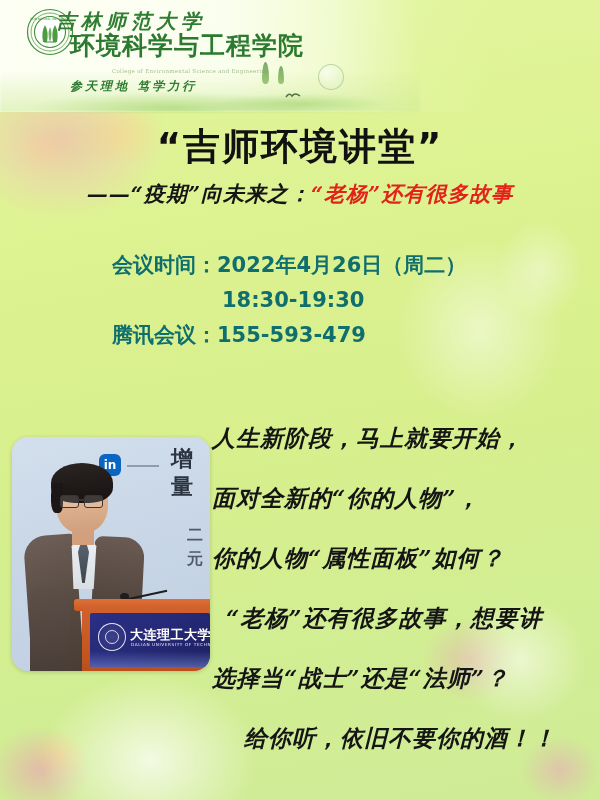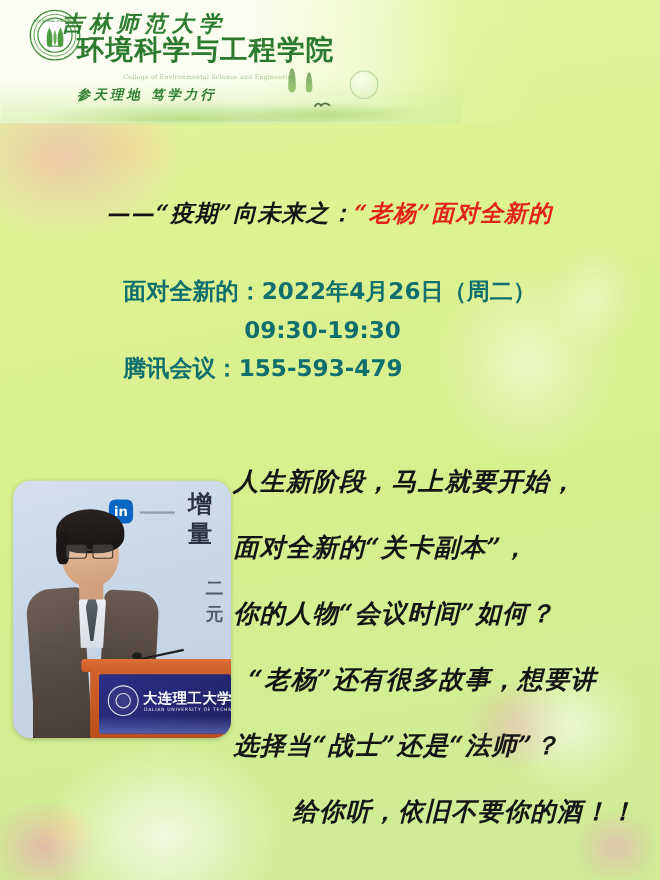--- a/index.html
+++ b/index.html
@@ -422,21 +422,21 @@
     font-style: italic;
     font-weight: 700;
     font-size: 23px;
     line-height: 60px;
     color: #151515;
     letter-spacing: 1px;
     white-space: nowrap;
   }
   .body-text .ln { display: block; }
   .body-text .ln.i1 { padding-left: 14px; }
-  .body-text .ln.i3 { padding-left: 32px; text-align: center; }
+  .body-text .ln.i3 { padding-left: 32px; }
 </style>
 </head>
 <body>
 
 <div id="poster">
 
   <div class="header-band">
     <div class="header-hills"></div>
     <div class="hdr-tree t1"></div>
     <div class="hdr-tree t2"></div>
@@ -455,27 +455,28 @@
       <path d="M18 34 h12" stroke="#3f8f3a" stroke-width="1" fill="none"></path>
       <text x="24" y="12" font-size="3" fill="#3f8f3a" text-anchor="middle" font-family="DejaVu Sans">JILIN NORMAL UNIVERSITY</text>
     </svg>
 
     <div class="hdr-cn-cursive">吉林师范大学</div>
     <div class="hdr-cn-main">环境科学与工程学院</div>
     <div class="hdr-en-2">College of Environmental Science and Engineering</div>
     <div class="hdr-motto">参天理地  笃学力行</div>
   </div>
 
+  <div class="main-title">“吉师环境讲堂”</div>
   <div class="sub-title">
-    <span class="black">——“疫期”向未来之：</span><span class="red">“老杨”面对全新的</span>
+    <span class="black">——“疫期”向未来之：</span><span class="red">“老杨”还有很多故事</span>
   </div>
 
   <div class="info">
-    <span class="row">面对全新的：2022年4月26日（周二）</span>
-    <span class="row indent">09:30-19:30</span>
+    <span class="row">会议时间：2022年4月26日（周二）</span>
+    <span class="row indent">18:30-19:30</span>
     <span class="row">腾讯会议：155-593-479</span>
   </div>
 
   <div class="photo">
     <div class="slide-bg"></div>
 
     <div class="in-badge">in</div>
     <div class="in-line"></div>
     <div class="zengliang">增量</div>
     <div class="side-ch s1">二</div>
@@ -509,20 +510,20 @@
       <div class="skyline"></div>
       <div class="seal"></div>
       <div class="uni-cn">大连理工大学</div>
       <div class="uni-en">DALIAN UNIVERSITY OF TECHNOLOGY</div>
     </div>
     <div class="p-podium-base"></div>
   </div>
 
   <div class="body-text">
     <span class="ln">人生新阶段，马上就要开始，</span>
-    <span class="ln">面对全新的“关卡副本”，</span>
-    <span class="ln">你的人物“会议时间”如何？</span>
+    <span class="ln">面对全新的“你的人物”，</span>
+    <span class="ln">你的人物“属性面板”如何？</span>
     <span class="ln i1">“老杨”还有很多故事，想要讲</span>
     <span class="ln">选择当“战士”还是“法师”？</span>
     <span class="ln i3">给你听，依旧不要你的酒！！</span>
   </div>
 
 </div>
 
 </body></html>

